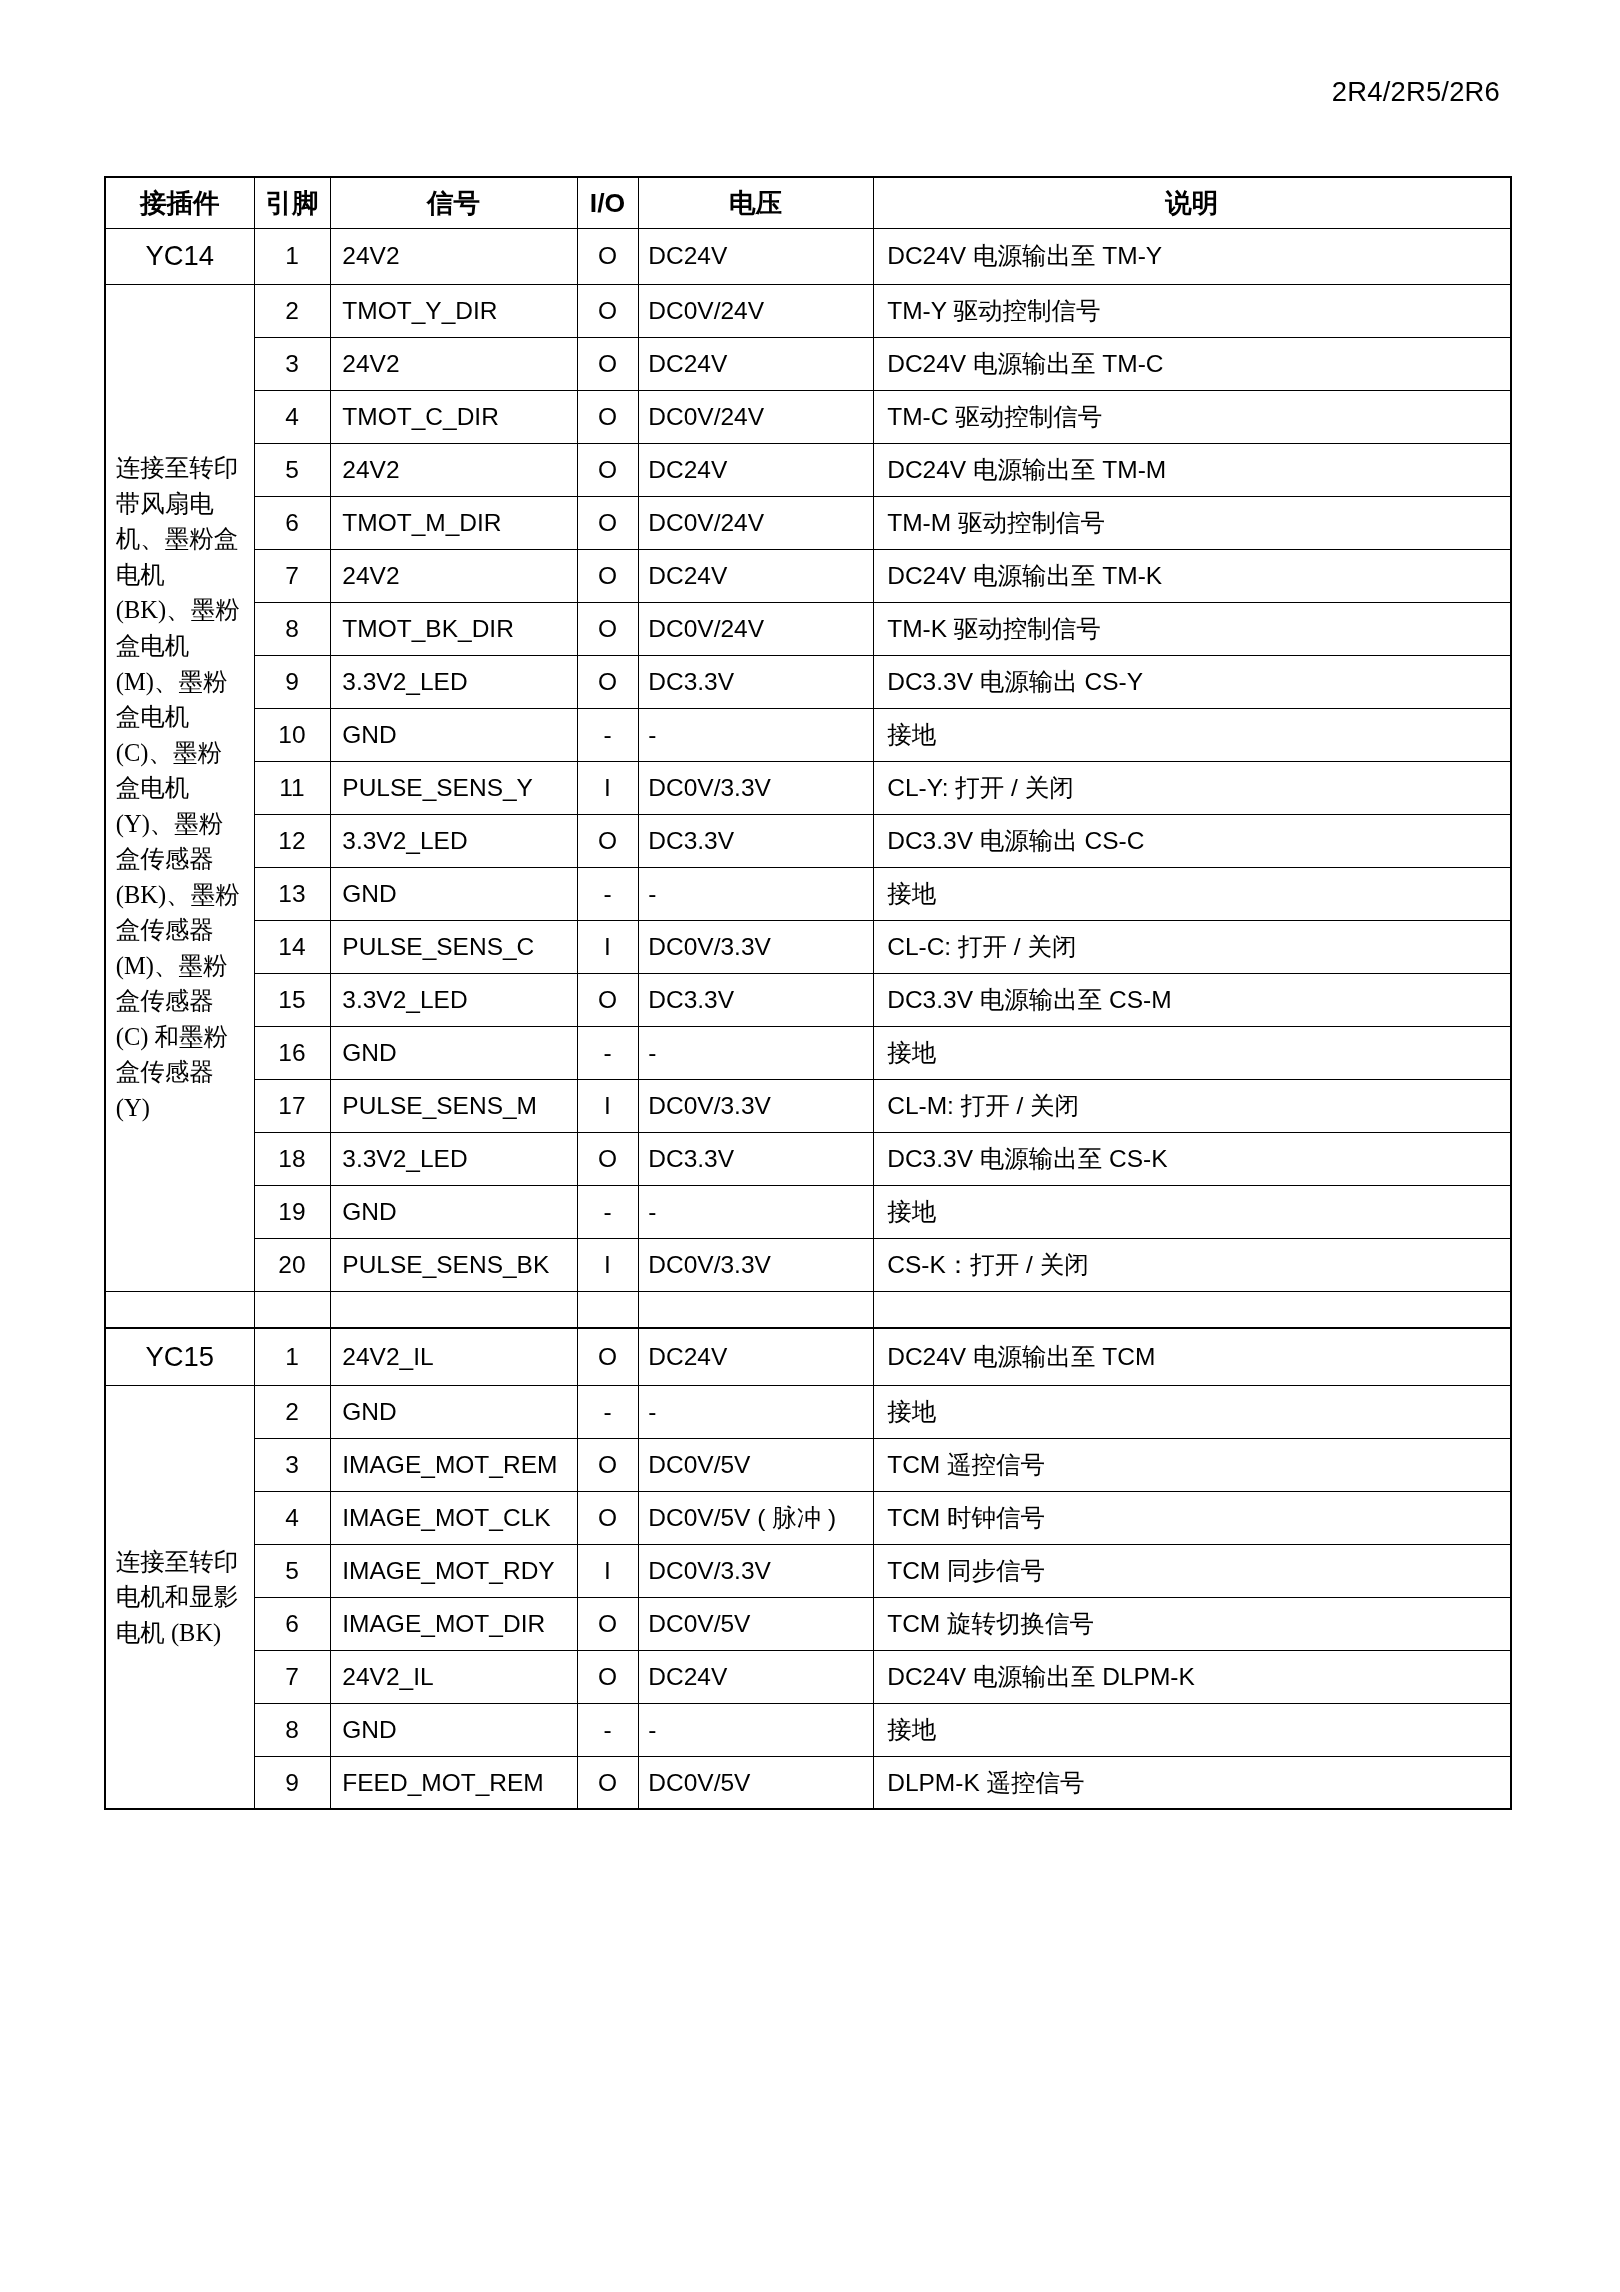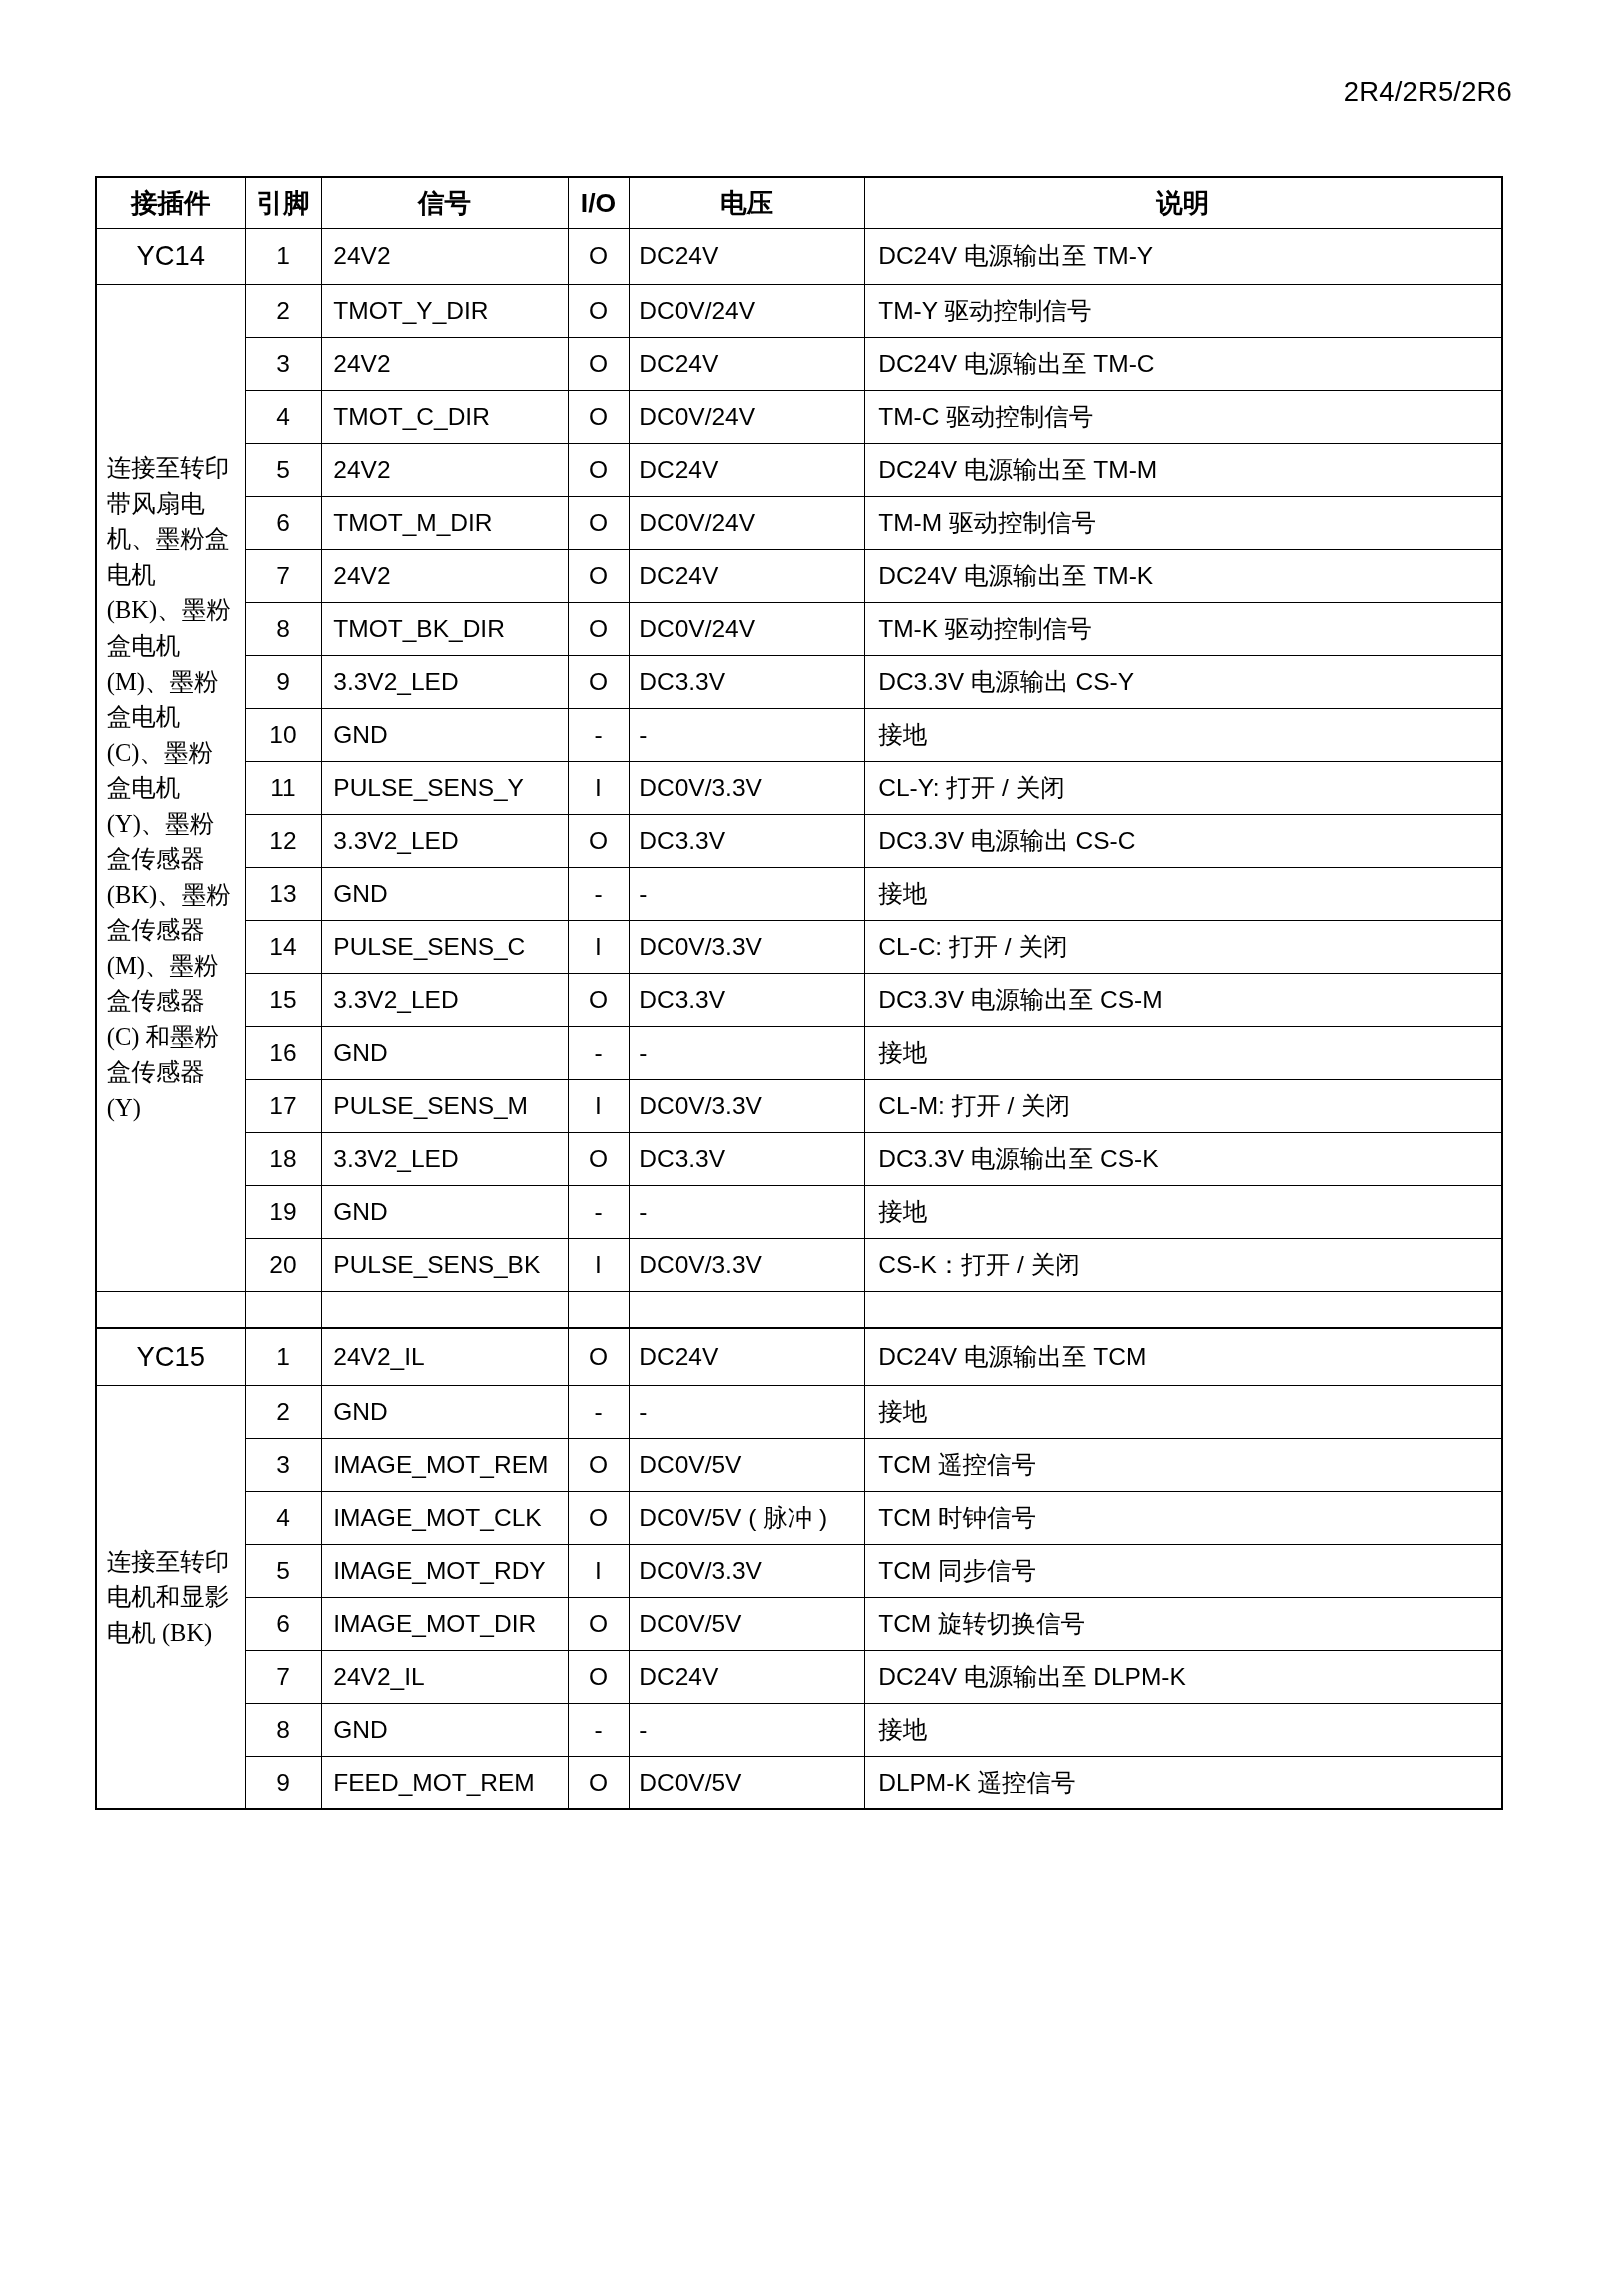--- a/index.html
+++ b/index.html
@@ -16,38 +16,38 @@
   .page {
     position: relative;
     width: 1620px;
     height: 2293px;
     padding: 0;
   }
   
   .page-header {
     position: absolute;
     top: 76px;
-    right: 108px;
+    right: 120px;
     font-size: 27.4px;
     letter-spacing: 0.2px;
     white-space: nowrap;
   }
   
   .page-footer {
     position: absolute;
     bottom: 78px;
     left: 0;
     width: 100%;
     text-align: center;
     font-size: 26.5px;
   }
   
   .table-wrap {
     position: absolute;
-    left: 95px;
+    left: 104px;
     top: 176px;
     width: 1202px;
   }
   table.pinout {
     border-collapse: collapse;
     width: 100%;
     table-layout: fixed;
     font-size: 24.5px;
   }
   table.pinout th,

